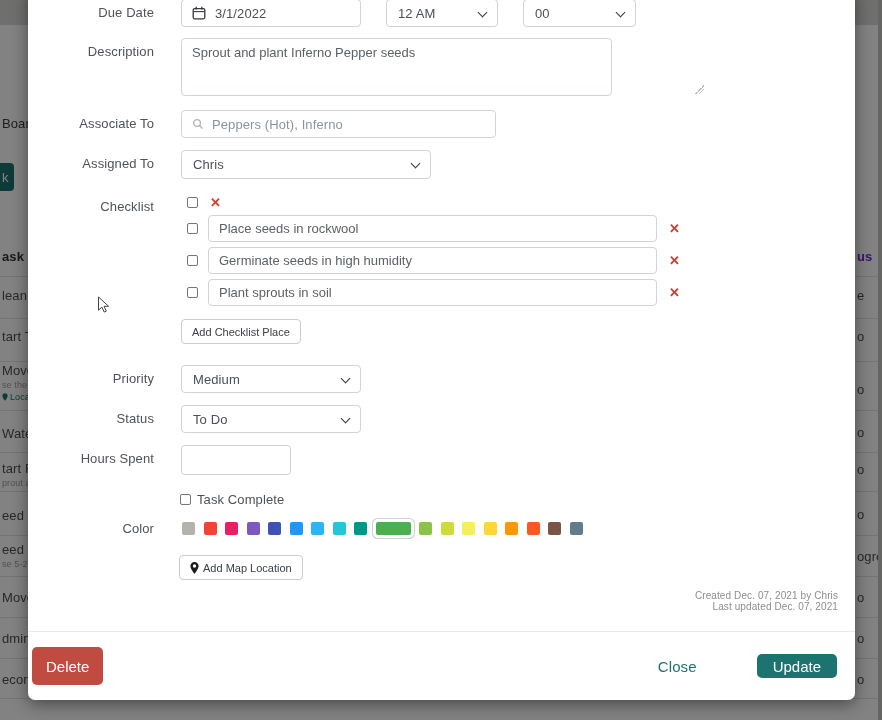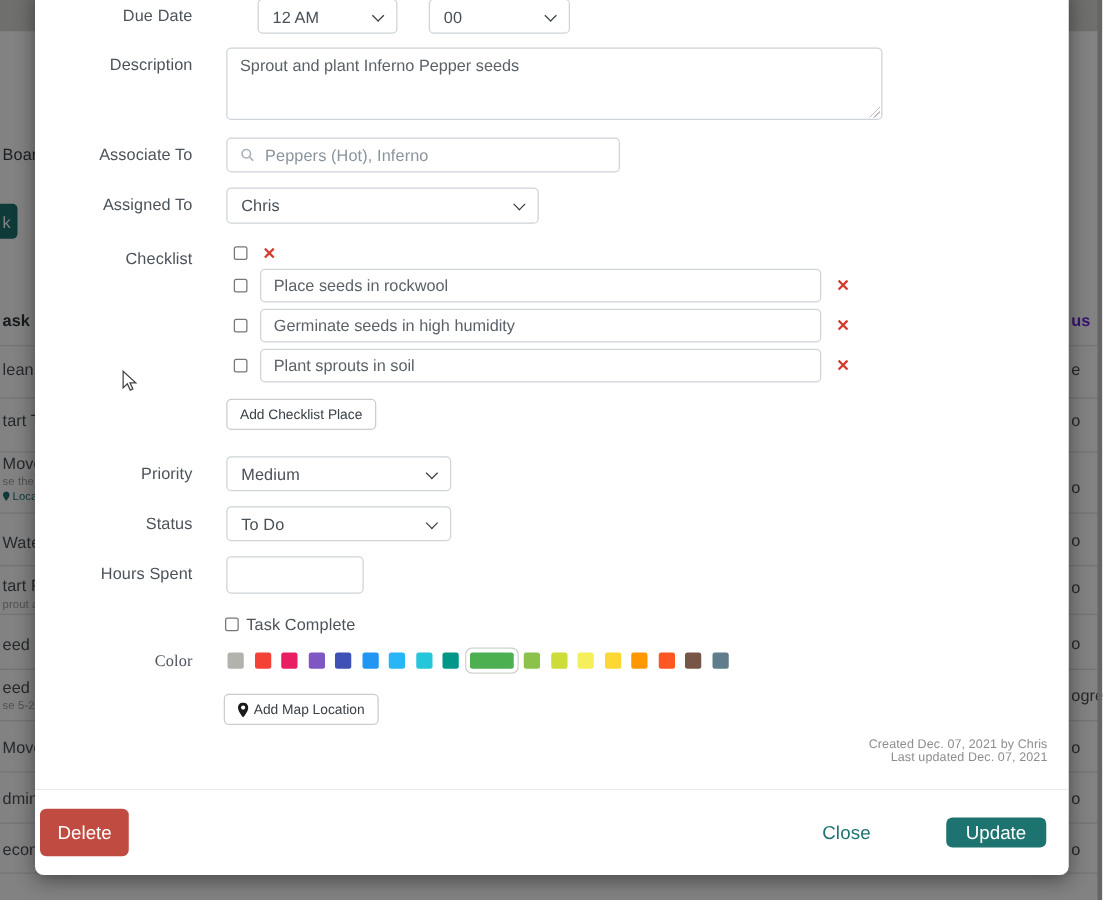--- a/index.html
+++ b/index.html
@@ -29,21 +29,21 @@
   .frow{display:flex;align-items:flex-start;}
   .lbl{width:110px;text-align:right;padding-top:6px;font-size:13px;color:#4c535a;flex:none;}
   .ctrl{margin-left:27px;flex:none;}
 
   .ibox{box-sizing:border-box;border:1px solid #ced4da;border-radius:4px;background:#fff;display:flex;align-items:center;font-size:13px;color:#495057;}
   .txtinput{box-sizing:border-box;border:1px solid #ced4da;border-radius:4px;height:27px;padding:0 10px;font-size:13px;color:#5a6268;font-family:"Liberation Sans",sans-serif;outline:none;}
 
   .date-wrap{width:180px;height:28px;padding:0 10px;gap:9px;}
   .sel{position:relative;height:28px;padding:0 11px;}
   .chev{position:absolute;right:11px;top:9px;width:6px;height:6px;border-right:1.6px solid #343a40;border-bottom:1.6px solid #343a40;transform:rotate(45deg);}
-  .textarea{box-sizing:border-box;width:525px;height:58px;border:1px solid #ced4da;border-radius:4px;padding:6px 10px;font-size:13px;color:#5a6268;font-family:"Liberation Sans",sans-serif;resize:none;outline:none;position:relative;}
+  .textarea{box-sizing:border-box;width:431px;height:58px;border:1px solid #ced4da;border-radius:4px;padding:6px 10px;font-size:13px;color:#5a6268;font-family:"Liberation Sans",sans-serif;resize:none;outline:none;position:relative;}
   .ta-wrap{position:relative;width:525px;height:58px;}
   .ta-grip{position:absolute;right:2px;bottom:2px;width:9px;height:9px;background:
      linear-gradient(135deg,transparent 0 50%,#bbb 50% 57%,transparent 57% 70%,#bbb 70% 77%,transparent 77%);}
   .assoc-wrap{width:315px;height:28px;padding:0 10px;gap:8px;color:#8a949e;}
 
   .ckbox{box-sizing:border-box;width:11px;height:11px;border:1px solid #767676;border-radius:2px;background:#fff;flex:none;}
   .ck-row{display:flex;align-items:center;margin-bottom:5px;padding-left:6px;}
   .ck-input{width:449px;height:27px;margin-left:10px;}
   .ck-x{margin-left:12px;color:#d63a2f;font-weight:bold;font-size:13px;cursor:default;}
 
@@ -149,20 +149,29 @@
   </div>
 
   <div class="backdrop"></div>
 
   <div class="modal">
     <div class="modal-body">
 
       <div class="frow" style="margin-top:11px;">
         <div class="lbl">Due Date</div>
         <div class="ctrl" style="display:flex;align-items:center;">
+          <div class="ibox date-wrap">
+            <svg width="14" height="14" viewBox="0 0 14 14">
+              <rect x="1.2" y="2.6" width="11.6" height="10.2" rx="1.5" fill="none" stroke="#33393f" stroke-width="1.3"></rect>
+              <line x1="4.2" y1="0.8" x2="4.2" y2="3.6" stroke="#33393f" stroke-width="1.3"></line>
+              <line x1="9.8" y1="0.8" x2="9.8" y2="3.6" stroke="#33393f" stroke-width="1.3"></line>
+              <line x1="1.4" y1="5.6" x2="12.6" y2="5.6" stroke="#33393f" stroke-width="1.1"></line>
+            </svg>
+            <span>3/1/2022</span>
+          </div>
           <div class="ibox sel" style="width:112px;margin-left:25px;">
             <span>12 AM</span>
             <span class="chev"></span>
           </div>
           <div class="ibox sel" style="width:113px;margin-left:25px;">
             <span>00</span>
             <span class="chev"></span>
           </div>
         </div>
       </div>
@@ -244,21 +253,21 @@
       </div>
 
       <div class="frow" style="margin-top:17px;">
         <div class="lbl"></div>
         <div class="ctrl task-row" style="margin-left:26px;">
           <span class="ckbox"></span>
           <span>Task Complete</span>
         </div>
       </div>
 
-      <div class="frow" style="margin-top:12px;font-family:Liberation Serif, serif;">
+      <div class="frow" style="margin-top:12px;">
         <div class="lbl" style="padding-top:2px;">Color</div>
         <div id="swatches" class="ctrl swatches" style="margin-left:28px;">
             <span class="swatch" style="background: rgb(179, 179, 173);"></span>
             <span class="swatch" style="background: rgb(244, 67, 54);"></span>
             <span class="swatch" style="background: rgb(233, 30, 99);"></span>
             <span class="swatch" style="background: rgb(126, 87, 194);"></span>
             <span class="swatch" style="background: rgb(63, 81, 181);"></span>
             <span class="swatch" style="background: rgb(33, 150, 243);"></span>
             <span class="swatch" style="background: rgb(41, 182, 246);"></span>
             <span class="swatch" style="background: rgb(38, 198, 218);"></span>

